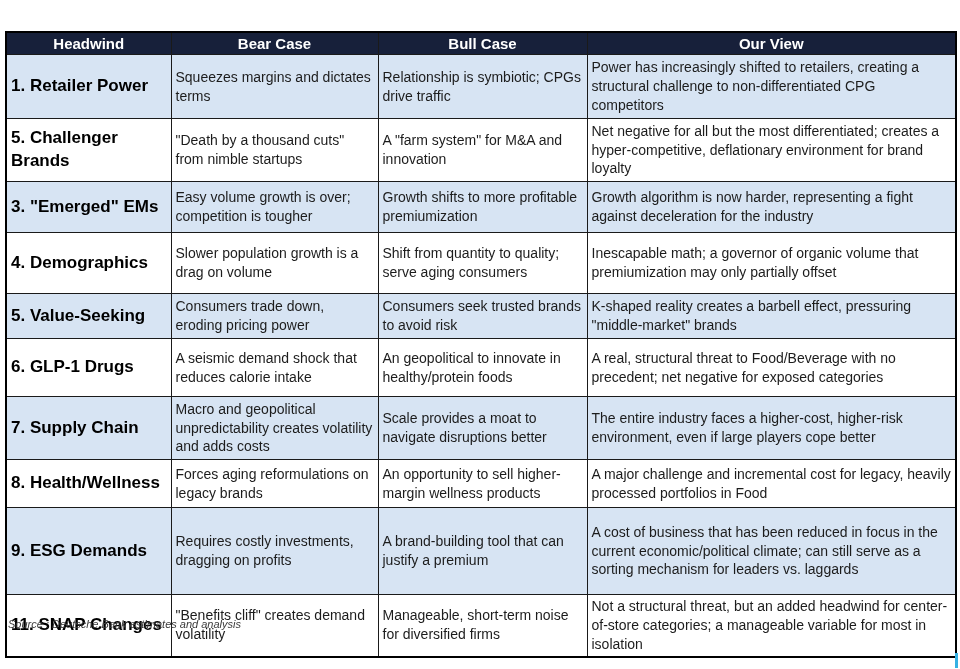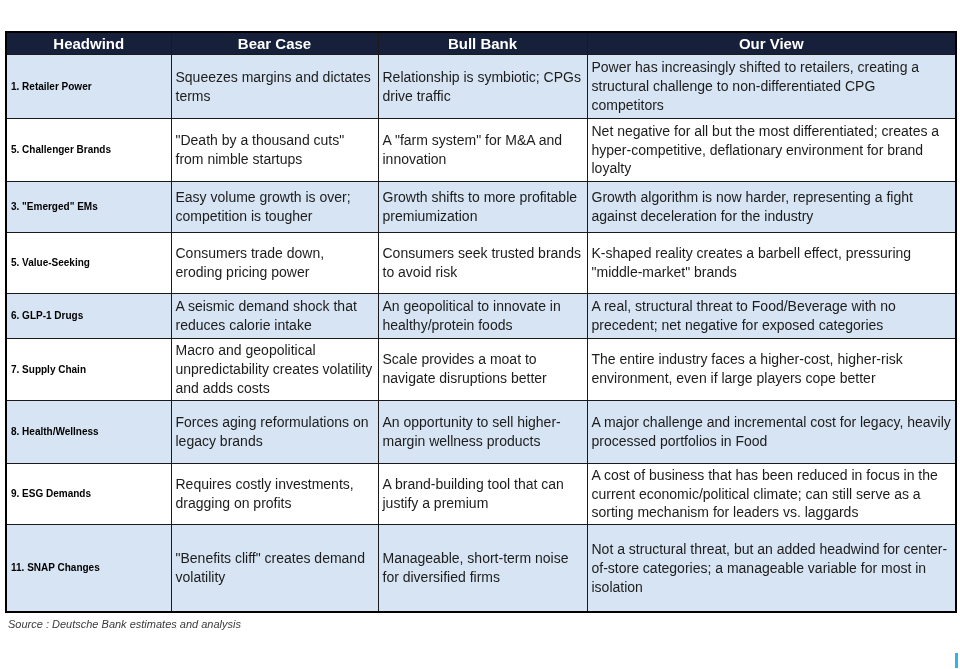--- a/index.html
+++ b/index.html
@@ -47,21 +47,21 @@
     line-height: 1.35;
     color: #1c1c1c;
     background: #ffffff;
   }
   tbody tr:nth-child(odd) td {
     background: #d7e4f3;
   }
   td.headwind {
     font-weight: bold;
     color: #000000;
-    font-size: 10px;
+    font-size: 17px;
   }
   
   tbody tr:nth-child(1)  { height: 64px; }
   tbody tr:nth-child(2)  { height: 63px; }
   tbody tr:nth-child(3)  { height: 51px; }
   tbody tr:nth-child(4)  { height: 61px; }
   tbody tr:nth-child(5)  { height: 45px; }
   tbody tr:nth-child(6)  { height: 58px; }
   tbody tr:nth-child(7)  { height: 63px; }
   tbody tr:nth-child(8)  { height: 48px; }
@@ -93,21 +93,21 @@
     <colgroup>
       <col style="width:165px">
       <col style="width:207px">
       <col style="width:209px">
       <col style="width:369px">
     </colgroup>
     <thead>
       <tr>
         <th>Headwind</th>
         <th>Bear Case</th>
-        <th>Bull Bank</th>
+        <th>Bull Case</th>
         <th>Our View</th>
       </tr>
     </thead>
     <tbody>
       <tr>
         <td class="headwind">1. Retailer Power</td>
         <td>Squeezes margins and dictates terms</td>
         <td>Relationship is symbiotic; CPGs drive traffic</td>
         <td>Power has increasingly shifted to retailers, creating a structural challenge to non-differentiated CPG competitors</td>
       </tr>
@@ -115,20 +115,26 @@
         <td class="headwind">5. Challenger Brands</td>
         <td>"Death by a thousand cuts" from nimble startups</td>
         <td>A "farm system" for M&amp;A and innovation</td>
         <td>Net negative for all but the most differentiated; creates a hyper-competitive, deflationary environment for brand loyalty</td>
       </tr>
       <tr>
         <td class="headwind">3. "Emerged" EMs</td>
         <td>Easy volume growth is over; competition is tougher</td>
         <td>Growth shifts to more profitable premiumization</td>
         <td>Growth algorithm is now harder, representing a fight against deceleration for the industry</td>
+      </tr>
+      <tr>
+        <td class="headwind">4. Demographics</td>
+        <td>Slower population growth is a drag on volume</td>
+        <td>Shift from quantity to quality; serve aging consumers</td>
+        <td>Inescapable math; a governor of organic volume that premiumization may only partially offset</td>
       </tr>
       <tr>
         <td class="headwind">5. Value-Seeking</td>
         <td>Consumers trade down, eroding pricing power</td>
         <td>Consumers seek trusted brands to avoid risk</td>
         <td>K-shaped reality creates a barbell effect, pressuring "middle-market" brands</td>
       </tr>
       <tr>
         <td class="headwind">6. GLP-1 Drugs</td>
         <td>A seismic demand shock that reduces calorie intake</td>

